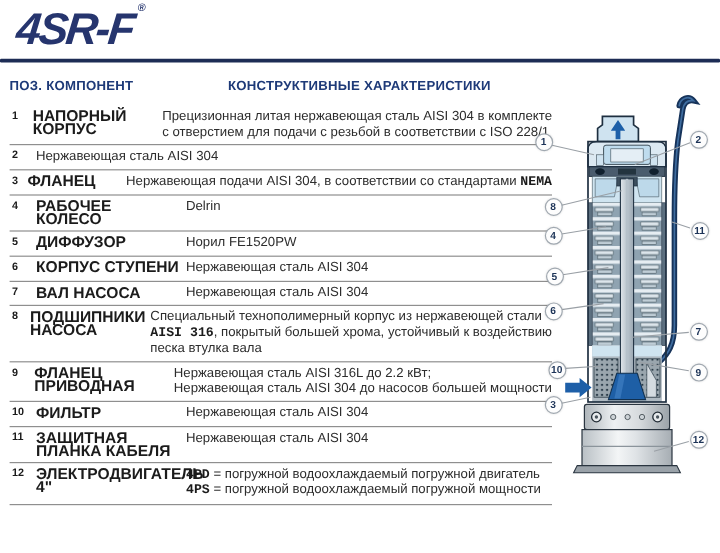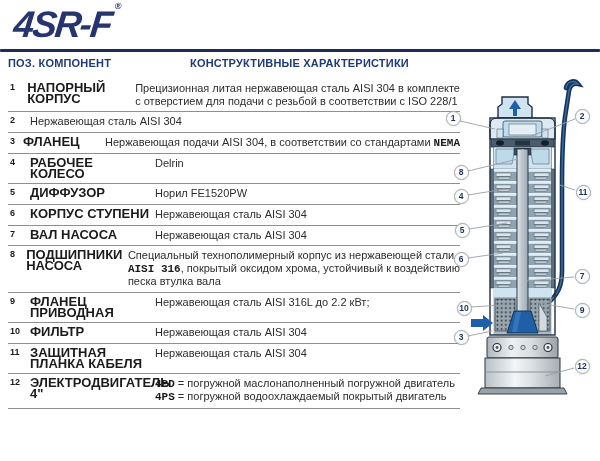--- a/index.html
+++ b/index.html
@@ -13,21 +13,21 @@
     position:absolute;left:14px;top:1px;
     font-style:italic;font-weight:900;font-size:37px;
     color:#26356e;letter-spacing:-2px;transform:skewX(-6deg);
   }
   .logo sup{font-size:9px;letter-spacing:0;vertical-align:28px;margin-left:2px;}
   .top-rule{
     position:absolute;left:0;top:49px;width:600px;height:3px;
     background:#1d2c55;border-radius:1px;
   }
   
-  .table{position:absolute;left:8px;top:57px;width:452px;}
+  .table{position:absolute;left:8px;top:66px;width:452px;}
   .thead{display:flex;font-weight:bold;font-size:11px;color:#1e3a78;
     letter-spacing:.2px;margin-bottom:10px;}
   .h-pos{width:146px;}
   .h-char{flex:1;padding-left:36px;}
   .trow{display:flex;border-bottom:1px solid #8f8f8f;padding:3px 0 4px 0;}
   .cell-num{width:22px;font-size:9px;font-weight:bold;color:#1b1b1b;padding-left:2px;box-sizing:border-box;}
   .cell-name{width:125px;font-size:13px;font-weight:bold;color:#1b1b1b;line-height:11px;padding-right:4px;box-sizing:border-box;}
   .cell-desc{flex:1;font-size:11px;color:#2d2d2d;line-height:12.6px;}
   .desc-line{white-space:nowrap;}
   .cell-desc .b{font-weight:bold;color:#1b1b1b;font-family:Liberation Mono, monospace;}
@@ -103,51 +103,52 @@
         <div class="cell-name">ВАЛ НАСОСА</div>
         <div class="cell-desc">
           <div class="desc-line"><span>Нержавеющая сталь AISI 304</span></div>
         </div>
       </div>
       <div class="trow">
         <div class="cell-num">8</div>
         <div class="cell-name">ПОДШИПНИКИ НАСОСА</div>
         <div class="cell-desc">
           <div class="desc-line"><span>Специальный технополимерный корпус из нержавеющей стали</span></div>
-          <div class="desc-line"><span class="b">AISI 316</span><span>, покрытый оксидом хрома, устойчивый к воздействию</span></div>
+          <div class="desc-line"><span class="b">AISI 316</span><span>, покрытый большей хрома, устойчивый к воздействию</span></div>
           <div class="desc-line"><span>песка втулка вала</span></div>
         </div>
       </div>
       <div class="trow">
         <div class="cell-num">9</div>
         <div class="cell-name">ФЛАНЕЦ ПРИВОДНАЯ</div>
         <div class="cell-desc">
           <div class="desc-line"><span>Нержавеющая сталь AISI 316L до 2.2 кВт;</span></div>
+          <div class="desc-line"><span>Нержавеющая сталь AISI 304 до насосов большей мощности</span></div>
         </div>
       </div>
       <div class="trow">
         <div class="cell-num">10</div>
         <div class="cell-name">ФИЛЬТР</div>
         <div class="cell-desc">
           <div class="desc-line"><span>Нержавеющая сталь AISI 304</span></div>
         </div>
       </div>
       <div class="trow">
         <div class="cell-num">11</div>
         <div class="cell-name">ЗАЩИТНАЯ ПЛАНКА КАБЕЛЯ</div>
         <div class="cell-desc">
           <div class="desc-line"><span>Нержавеющая сталь AISI 304</span></div>
         </div>
       </div>
       <div class="trow">
         <div class="cell-num">12</div>
         <div class="cell-name">ЭЛЕКТРОДВИГАТЕЛЬ 4"</div>
         <div class="cell-desc">
-          <div class="desc-line"><span class="b">4PD</span><span> = погружной маслонаполненный погружной двигатель</span></div>
-          <div class="desc-line"><span class="b">4PS</span><span> = погружной водоохлаждаемый покрытый двигатель</span></div>
+          <div class="desc-line"><span class="b">4PD</span><span> = погружной водоохлаждаемый погружной двигатель</span></div>
+          <div class="desc-line"><span class="b">4PS</span><span> = погружной водоохлаждаемый погружной мощности</span></div>
         </div>
       </div>
     </div>
 </div>
 
 <div class="diagram">
   <svg width="155" height="386" viewBox="0 0 155 386">
     <defs>
       <pattern id="stages" patternUnits="userSpaceOnUse" x="48.5" y="94" width="58" height="12">
         <rect x="0" y="0" width="58" height="12" fill="#8fa3b1"></rect>

